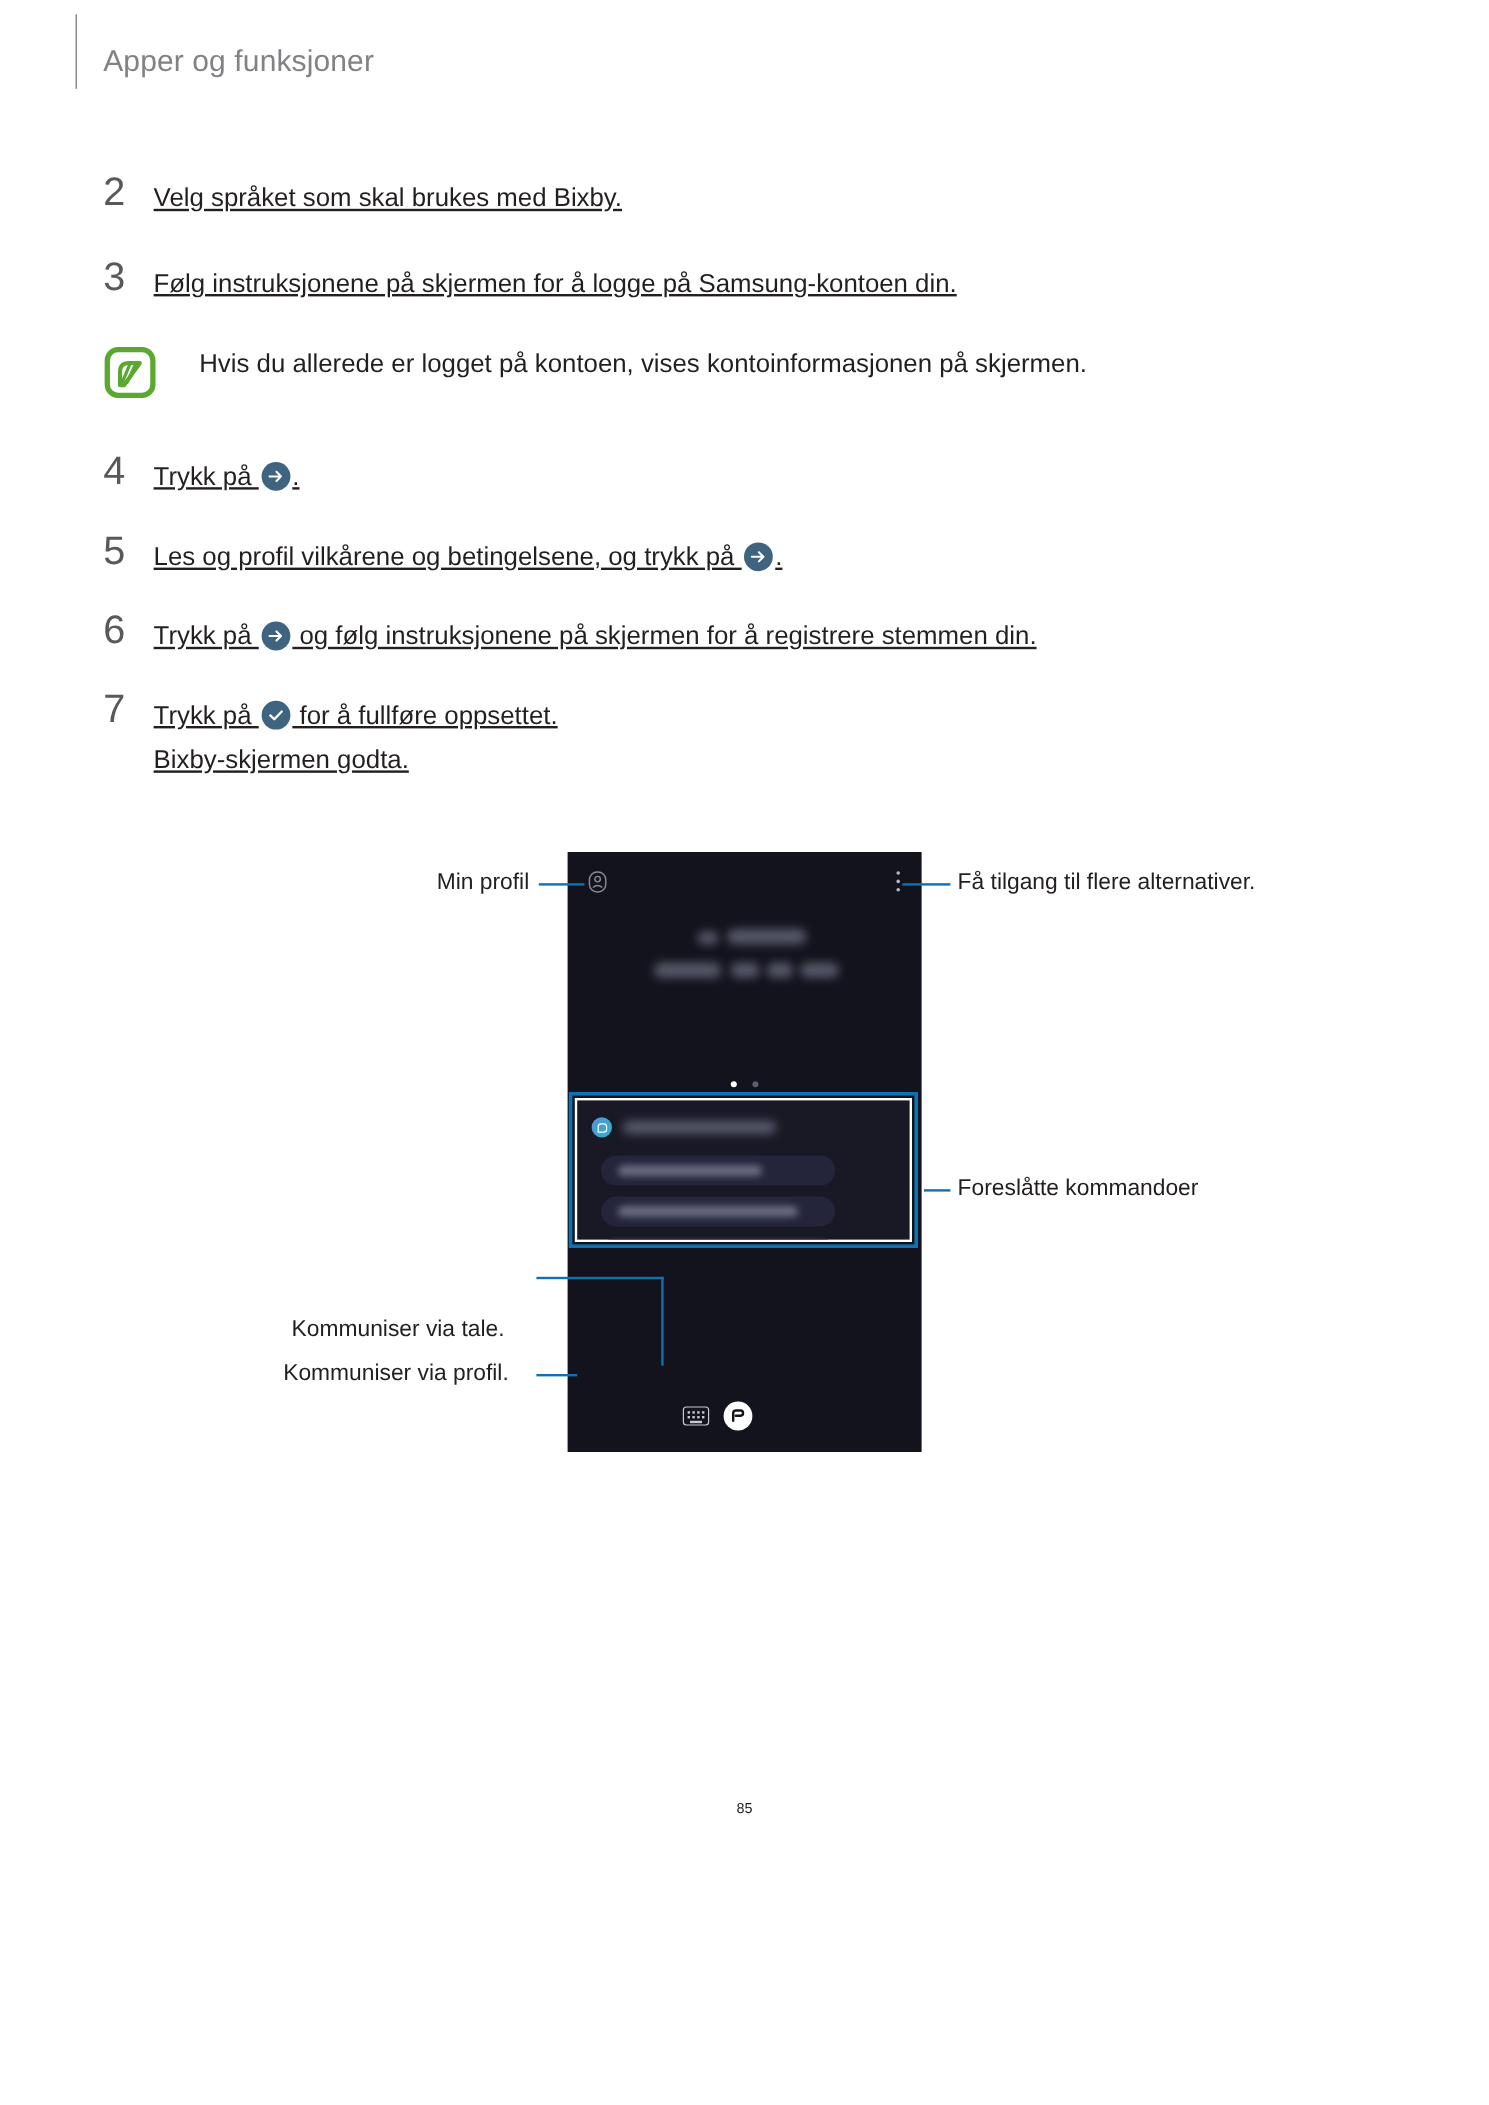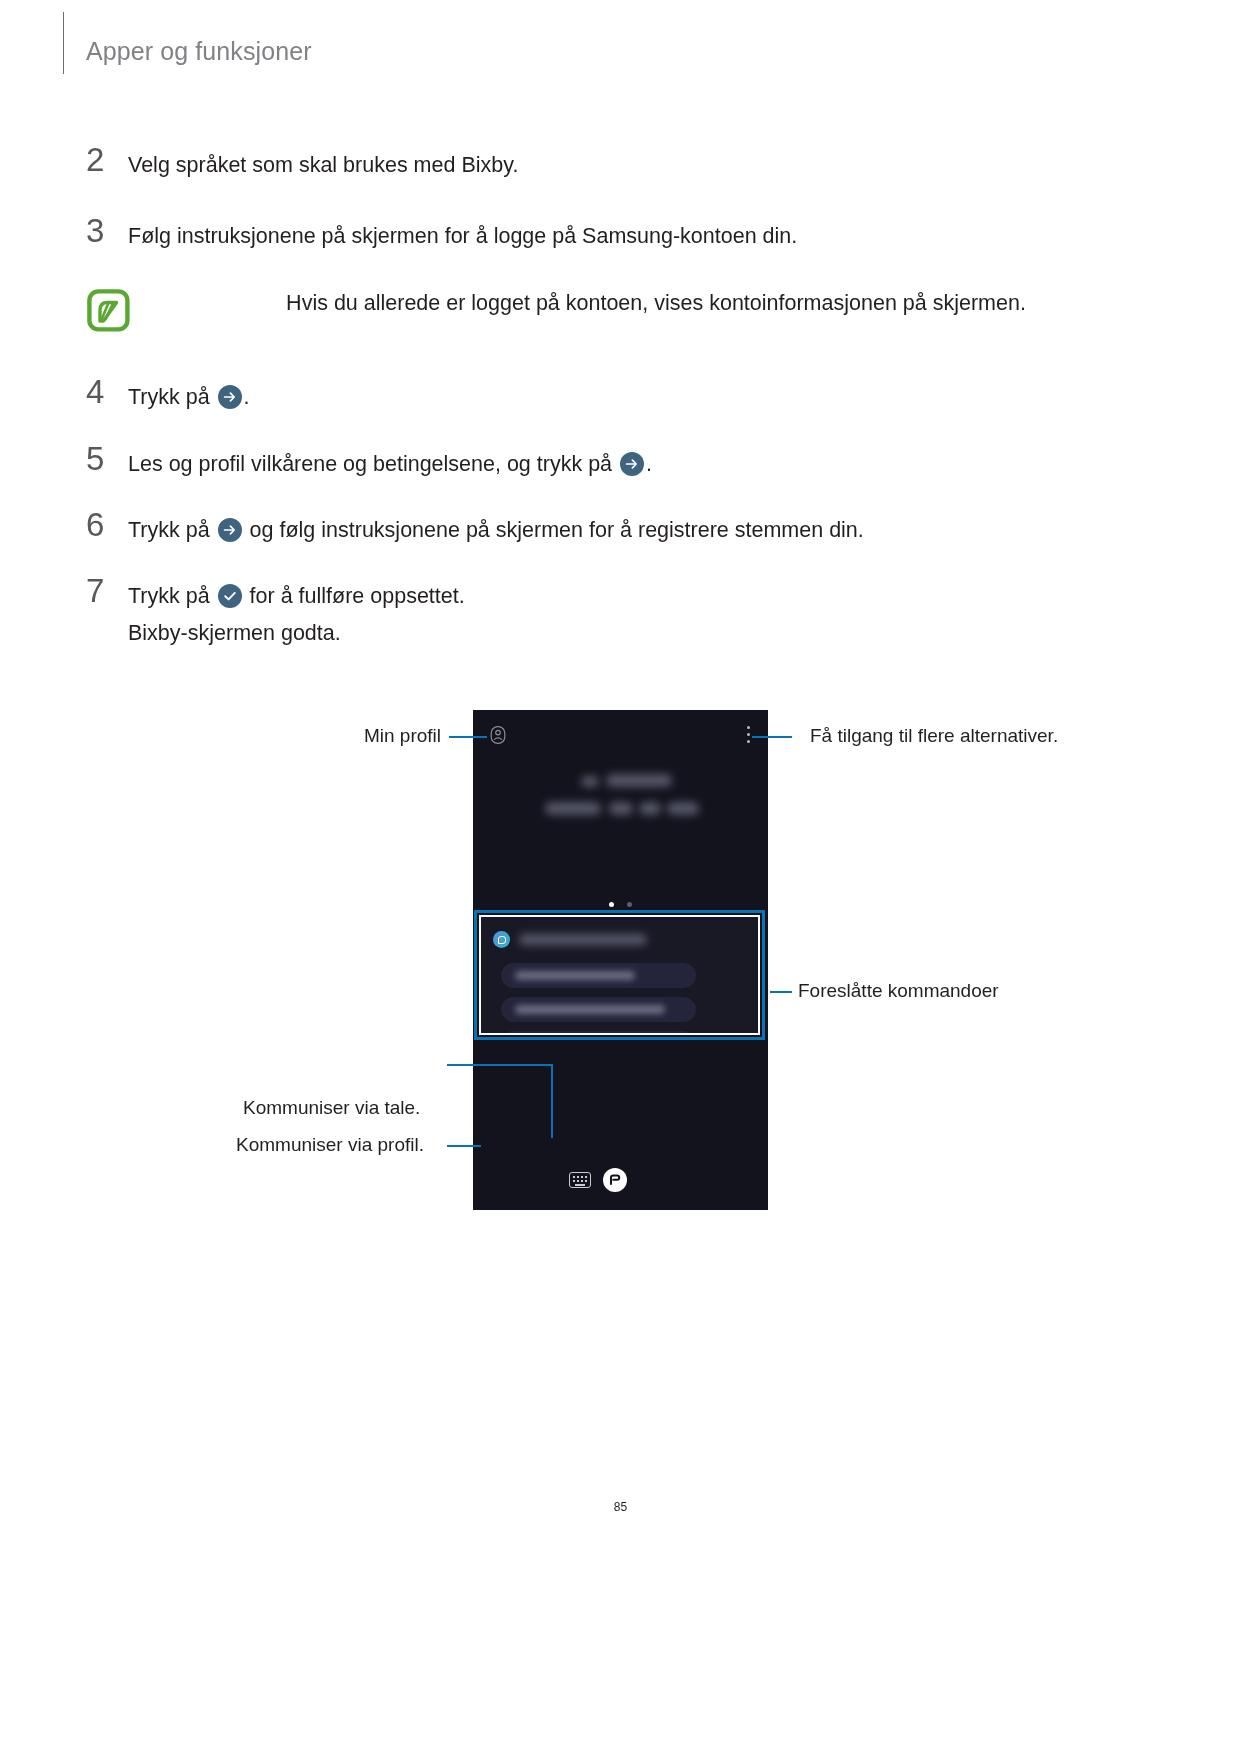--- a/index.html
+++ b/index.html
@@ -66,20 +66,21 @@
     line-height: 34px;
     color: #58595b;
     font-weight: 400;
     text-align: left;
   }
   .step-body {
     margin-left: 42px;
     font-size: 21.5px;
     line-height: 31px;
     color: #231f20;
+    text-decoration: underline;
   }
   .step-body .sub-line {
     display: block;
     margin-top: 6px;
   }
 
   
   .ico {
     display: inline-block;
     width: 24px;
@@ -325,21 +326,21 @@
     </div>
   </div>
 
   <div class="step" style="top:221px;">
     <span class="step-num">3</span>
     <div class="step-body">
       <span>Følg instruksjonene på skjermen for å logge på Samsung-kontoen din.</span>
     </div>
   </div>
 
-  <div class="note" style="top:288px;text-align:center;">
+  <div class="note" style="top:288px;">
     <span class="note-icon">
       <svg width="45" height="45" viewBox="0 0 45 45">
         <rect x="3.4" y="3.4" width="38" height="38" rx="9" ry="9" fill="none" stroke="#5aa832" stroke-width="4.4"></rect>
         <path d="M14 33 L14 22 Q14 14.5 21.5 14.5 L30.5 14.5 L17.5 33 Z" fill="none" stroke="#5aa832" stroke-width="3.4" stroke-linejoin="round"></path>
         <path d="M22.5 14.8 L15.6 31.5" fill="none" stroke="#5aa832" stroke-width="2.6"></path>
         <path d="M27.2 14.8 L19.5 31.5" fill="none" stroke="#5aa832" stroke-width="2.6"></path>
       </svg>
     </span>
     <div class="note-text">Hvis du allerede er logget på kontoen, vises kontoinformasjonen på skjermen.</div>
   </div>
@@ -444,21 +445,21 @@
         <svg width="14" height="14" viewBox="0 0 14 14">
           <path d="M3 11 L3 4.6 Q3 2.4 5.4 2.4 L9.2 2.4 Q11.2 2.4 11.2 4.6 Q11.2 6.8 9.2 6.8 L5.2 6.8" fill="none" stroke="#12131c" stroke-width="2" stroke-linecap="round"></path>
         </svg>
       </span>
     </div>
   </div>
 
   <div class="callout-label" style="top: 34px; margin-top: 0px; right: 800px;">Min profil</div>
   <div class="leader h" style="left:449px; top:46px; width:38px;"></div>
 
-  <div class="callout-label" style="left:798px; top:34px;margin-left:12px;">Få tilgang til flere alternativer.</div>
+  <div class="callout-label" style="left:798px; top:34px;">Få tilgang til flere alternativer.</div>
   <div class="leader h" style="left:752px; top:46px; width:40px;"></div>
 
   <div class="callout-label" style="left:798px; top:289px;text-align:right;">Foreslåtte kommandoer</div>
   <div class="leader h" style="left:770px; top:301px; width:22px;"></div>
 
   <div class="callout-label" style="left:243px; top:362px;margin-top:44px;">
     <span>Kommuniser via tale.</span>
   </div>
   <div class="leader h" style="left:447px; top:374px; width:106px;"></div>
   <div class="leader v" style="left:551px; top:374px; height:74px;"></div>

